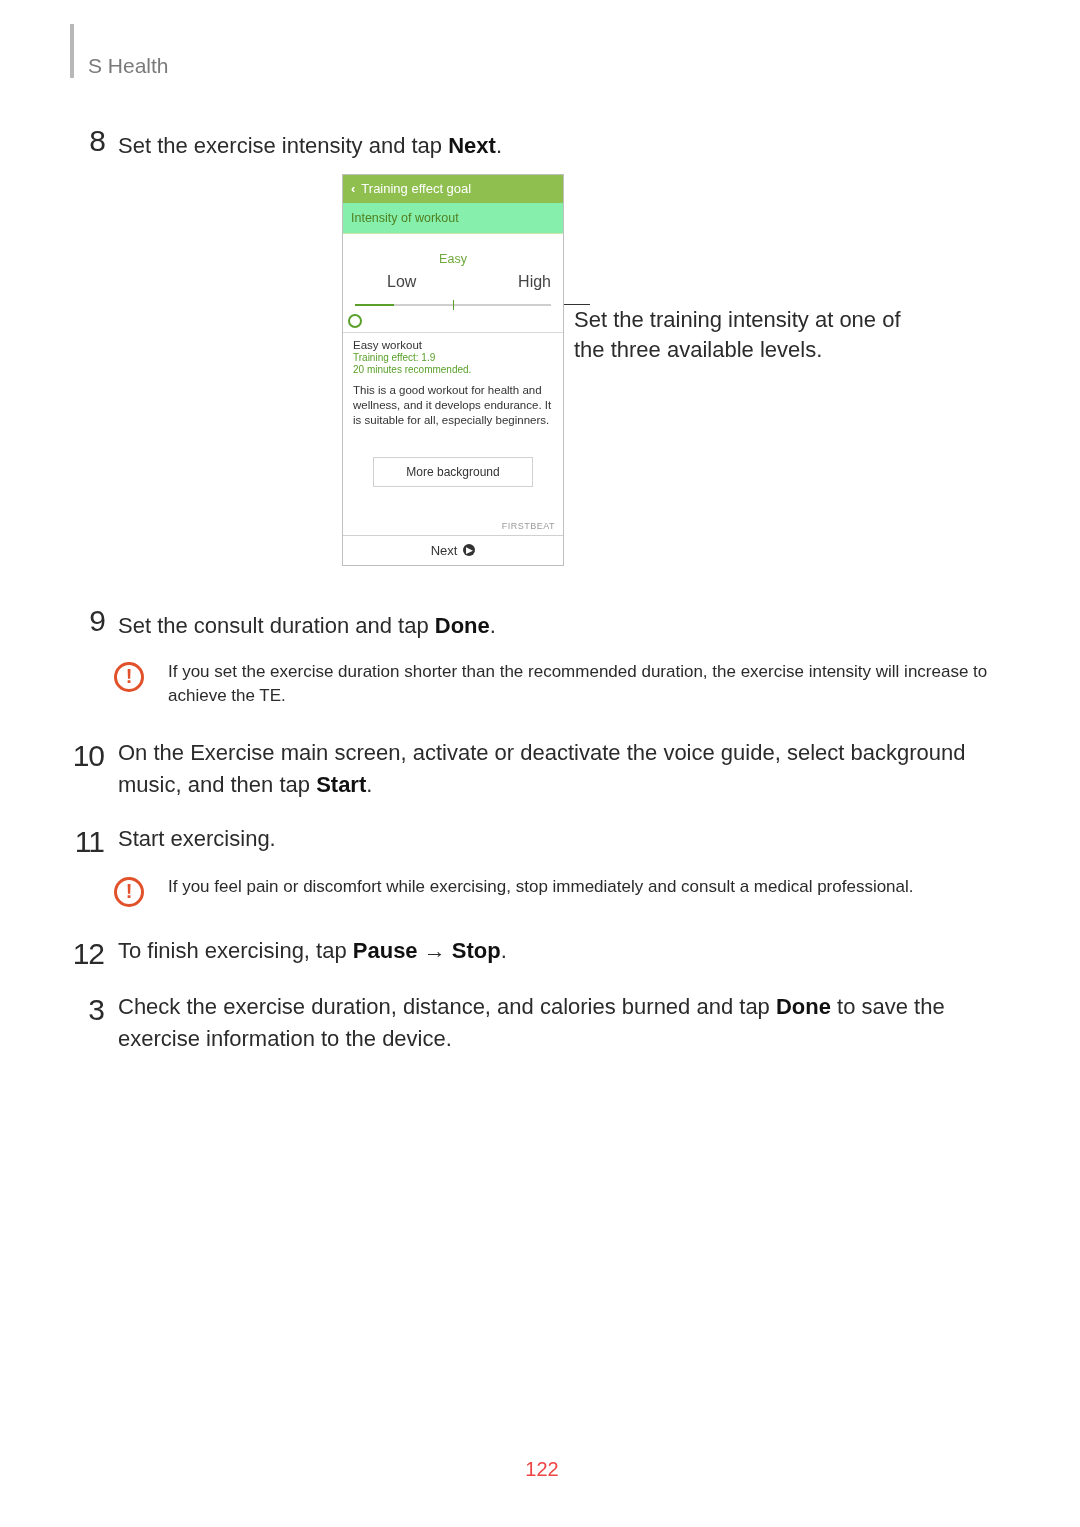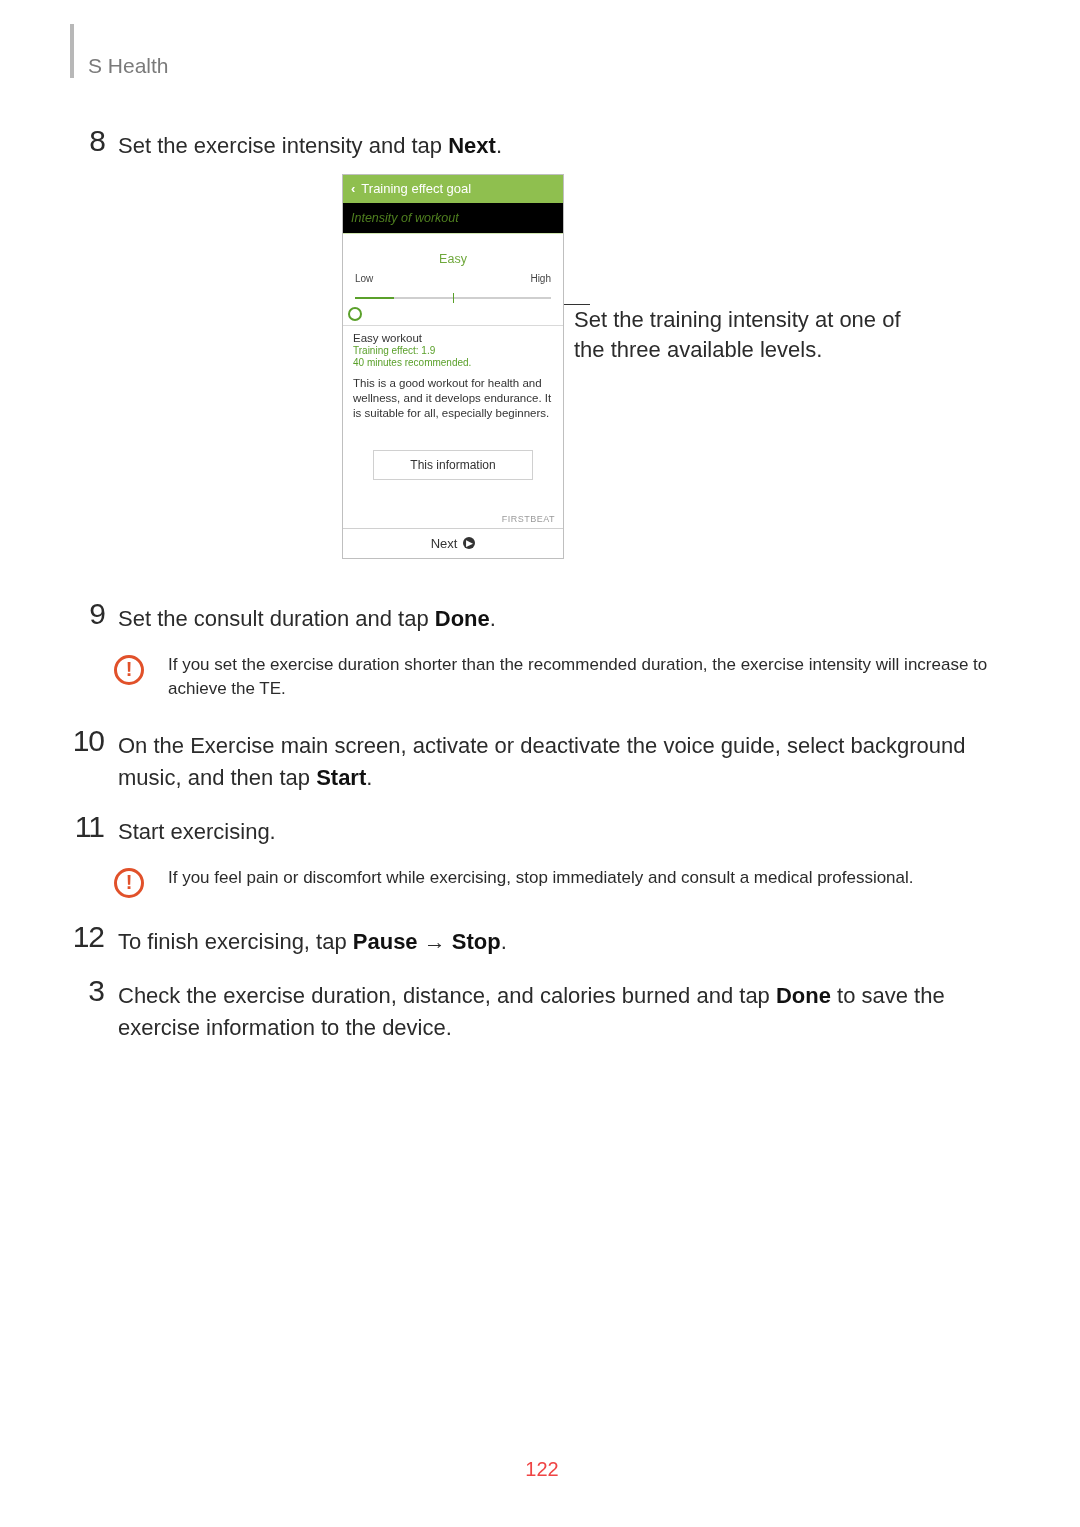--- a/index.html
+++ b/index.html
@@ -33,21 +33,21 @@
   }
   .step-num {
     font-size: 30px;
     font-weight: 400;
     min-width: 34px;
     text-align: right;
     line-height: 1;
     padding-top: 0px;
     letter-spacing: -2px;
   }
-  .step-num.compact { letter-spacing: -1px; }
+  .step-num.compact { letter-spacing: -1px; margin-top: 8px; }
   .step-body {
     font-size: 22px;
     line-height: 1.45;
     padding-top: 4px;
     flex: 1;
   }
   .step-body b { font-weight: 600; color: #111; }
   .page-num {
     position: absolute;
     bottom: 46px;
@@ -103,43 +103,43 @@
     color: #fff;
     font-size: 13px;
     height: 28px;
     display: flex;
     align-items: center;
     padding: 0 8px;
     gap: 6px;
   }
   .chev { font-weight: 700; }
   .phone-sub {
-    background: #000000;
+    background: #86efac;
     color: #4f7f1f;
     font-size: 12.5px;
     padding: 8px 8px;
     border-bottom: 1px solid #cfe5af;
-    font-style: italic;
   }
   .phone-section {
     padding: 8px 10px 0 10px;
   }
   .easy-label {
     text-align: center;
     color: #6fa83c;
     font-size: 12.5px;
     padding-top: 10px;
     padding-bottom: 4px;
   }
   .scale-row {
     display: flex;
     justify-content: space-between;
-    font-size: 10px;
+    font-size: 16px;
     color: #444;
     padding: 3px 2px 0 2px;
+    margin-left: 32px;
   }
   .slider {
     position: relative;
     height: 24px;
     margin: 3px 2px 0 2px;
   }
   .slider-track {
     position: absolute;
     top: 10px; left: 0; right: 0;
     height: 2px;
@@ -270,23 +270,23 @@
         <div class="slider">
           <div class="slider-track"></div>
           <div class="slider-track-fill"></div>
           <div class="slider-tick" style="left:50%"></div>
           <div class="slider-handle"></div>
         </div>
       </div>
       <div class="divider"></div>
       <div class="meta1">Easy workout</div>
       <div class="meta2">Training effect: 1.9</div>
-      <div class="meta2">40 minutes recommended.</div>
+      <div class="meta2">20 minutes recommended.</div>
       <div class="meta-body">This is a good workout for health and wellness, and it develops endurance. It is suitable for all, especially beginners.</div>
-      <div class="more-btn">This information</div>
+      <div class="more-btn">More background</div>
       <div class="brand">FIRSTBEAT</div>
       <div class="phone-footer">
         <span>Next</span>
         <span class="next-arrow">▶</span>
       </div>
     </div>
 
     <div class="anno">
       <div class="anno-line"></div>
       <div class="anno-text">Set the training intensity at one of the three available levels.</div>

